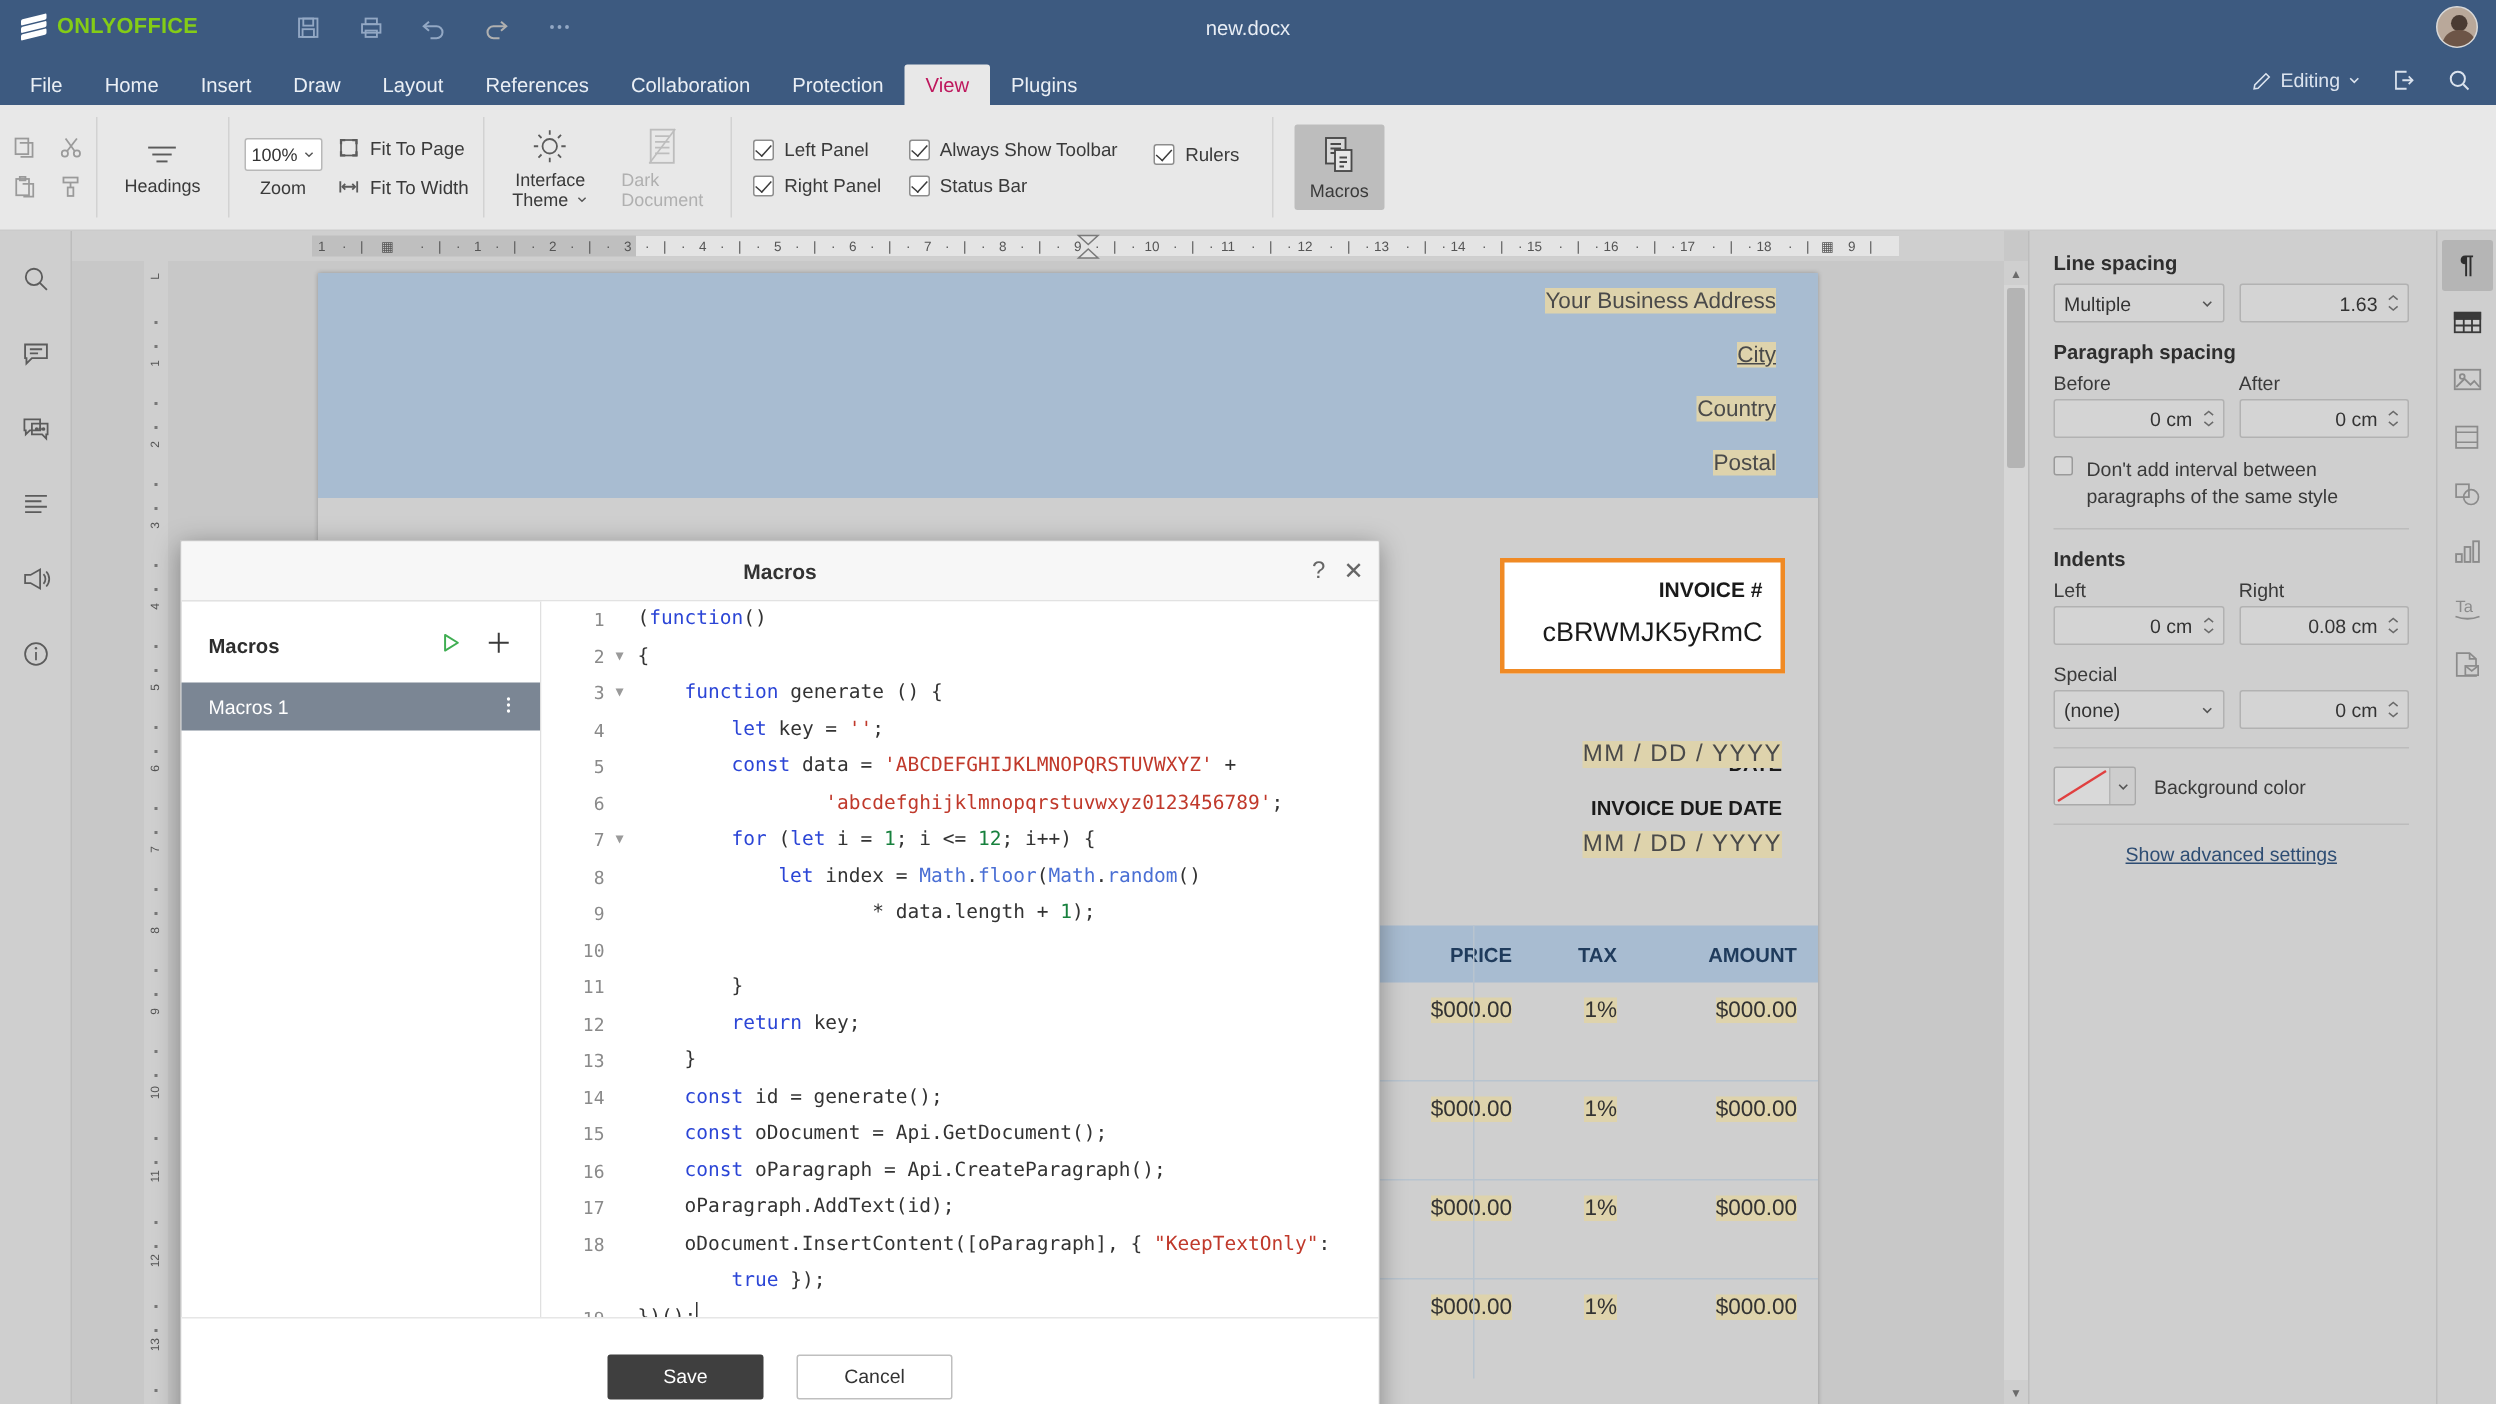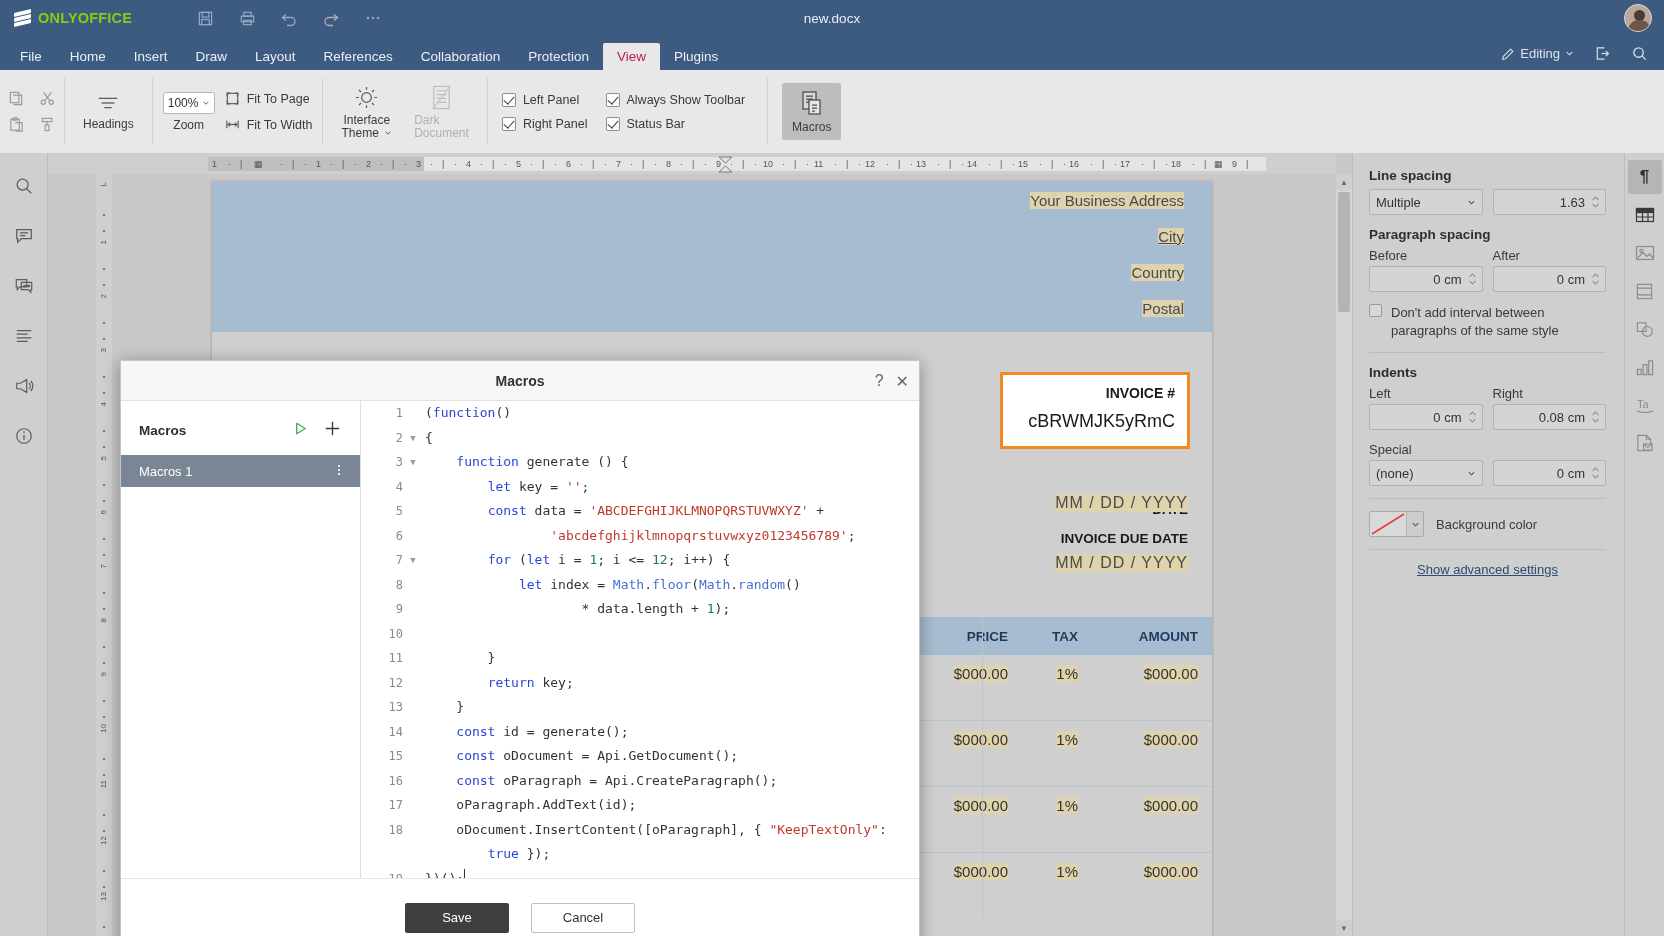--- a/index.html
+++ b/index.html
@@ -452,20 +452,26 @@
     </div>
   </div>
   <div class="checks" style="padding-left:12px;">
     <div class="crow">
       <span class="cb on"></span>
       <span class="clabel">Always Show Toolbar</span>
     </div>
     <div class="crow">
       <span class="cb on"></span>
       <span class="clabel">Status Bar</span>
+    </div>
+  </div>
+  <div class="checks" style="padding-left:18px;justify-content:flex-start;padding-top:26px;">
+    <div class="crow">
+      <span class="cb on"></span>
+      <span class="clabel">Rulers</span>
     </div>
   </div>
   <div class="rsep" style="margin-left:16px;"></div>
   <div class="rgroup" style="padding-left:14px;">
     <div class="btn-v ribbon-btn-active" style="padding:6px 10px;">
       <span class="ic">
         <svg width="28" height="28" viewBox="0 0 28 28" fill="none" stroke="#4a4a4a" stroke-width="1.25">
             <rect x="5" y="3" width="13" height="17" fill="#d8d8d8"></rect>
             <path d="M8 7 H15 M8 10 H15 M8 13 H13"></path>
             <rect x="11" y="11" width="11" height="14" fill="#e6e6e6"></rect>

